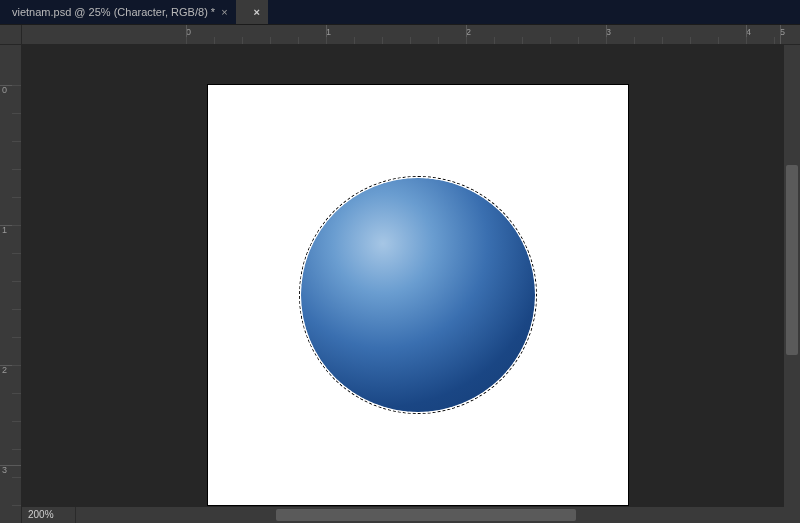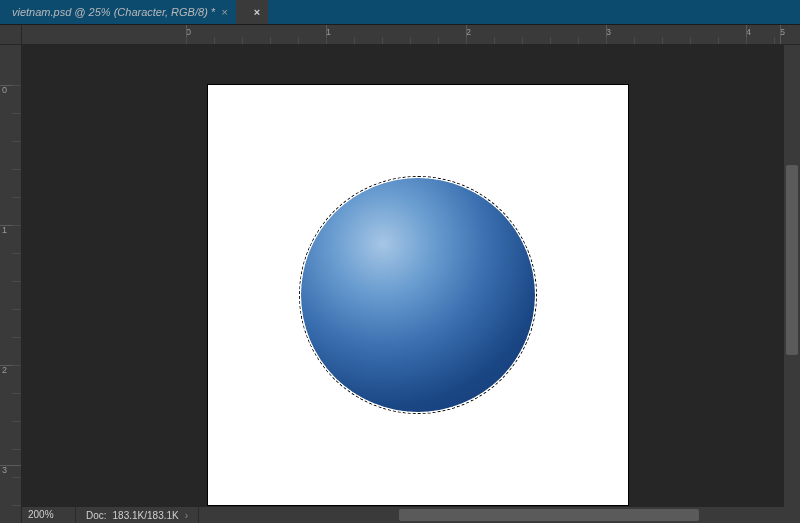--- a/index.html
+++ b/index.html
@@ -1,20 +1,20 @@
 <!DOCTYPE html>
 <html><head>
 <meta charset="utf-8">
 <style>
   * { box-sizing: border-box; margin: 0; padding: 0; }
   html, body { width: 800px; height: 523px; overflow: hidden; font-family: "Segoe UI", Tahoma, sans-serif; background: #2e2e2e; color: #ccc; font-size: 11px; }
   .app { width: 100%; height: 100%; display: flex; flex-direction: column; }
 
   
-  .tabs { height: 25px; background: #0c4a6e; display: flex; align-items: stretch; border-bottom: 1px solid #1b1b1b; font-style: italic; }
+  .tabs { height: 25px; background: #0f172a; display: flex; align-items: stretch; border-bottom: 1px solid #1b1b1b; }
   .tab { display: flex; align-items: center; padding: 0 8px 0 12px; color: #b9b9b9; position: relative; cursor: default; white-space: nowrap; }
   .tab.active { background: #3a3a3a; color: #e9e9e9; font-weight: 600; }
   .tab .close { margin-left: 6px; font-size: 11px; color: #9e9e9e; }
   .tab.active .close { color: #d0d0d0; }
 
   .workspace { flex: 1; display: flex; flex-direction: row; min-height: 0; }
 
   
   .vruler {
     width: 22px; background: #3a3a3a; position: relative;
@@ -172,24 +172,19 @@
             <div class="circle"></div>
             <div class="sel-ring"></div>
           </div>
         </div>
 
         <div class="scrollbar-v"></div>
         <div class="scrollbar-h">
           <div class="zoombox">
             <span>200%</span>
           </div>
-          <div class="docsize">
-            <span>Doc:</span>
-            <span>183.1K/183.1K</span>
-            <span class="chevron">›</span>
-          </div>
           <div class="track"></div>
         </div>
 
       </div>
     </div>
   </div>
 </div>
 
 </body></html>

